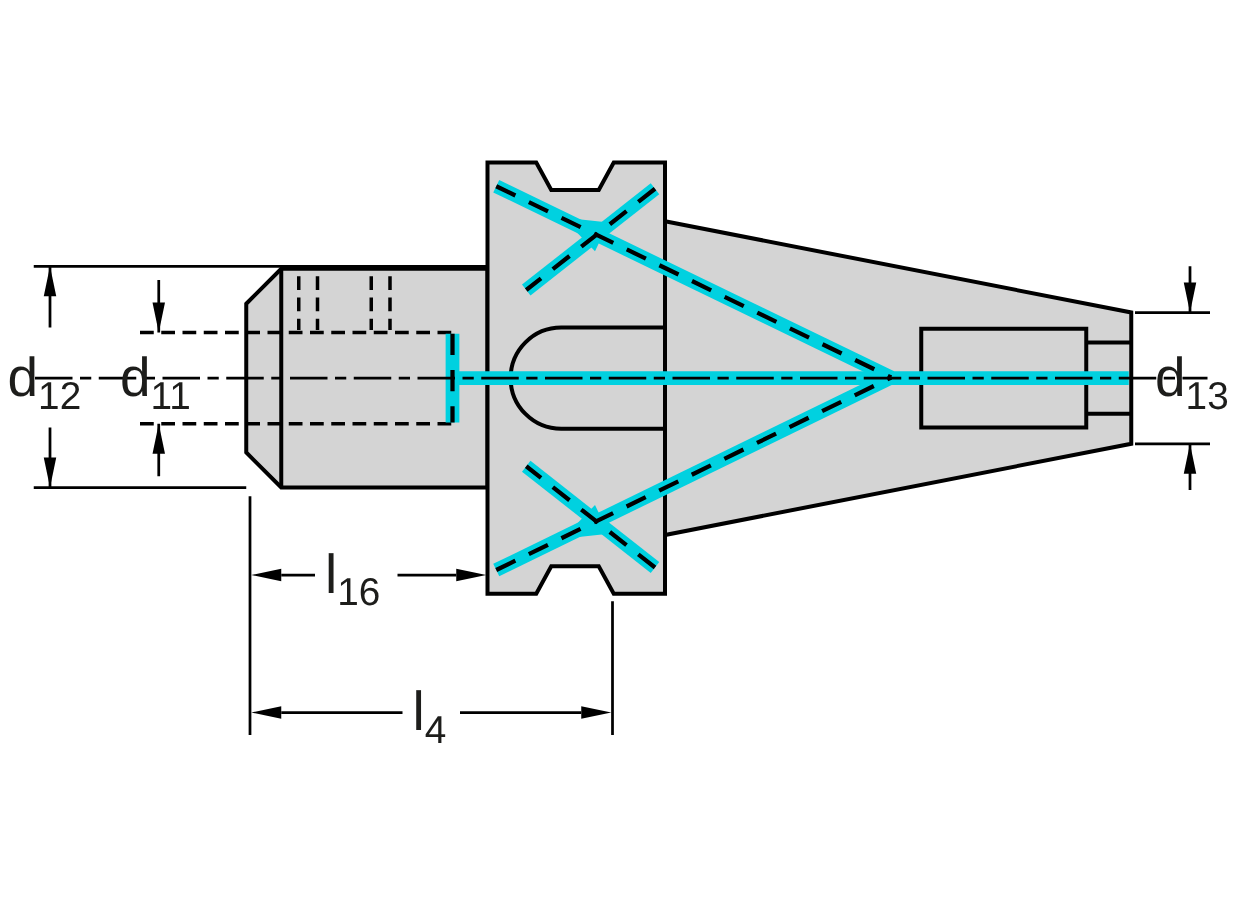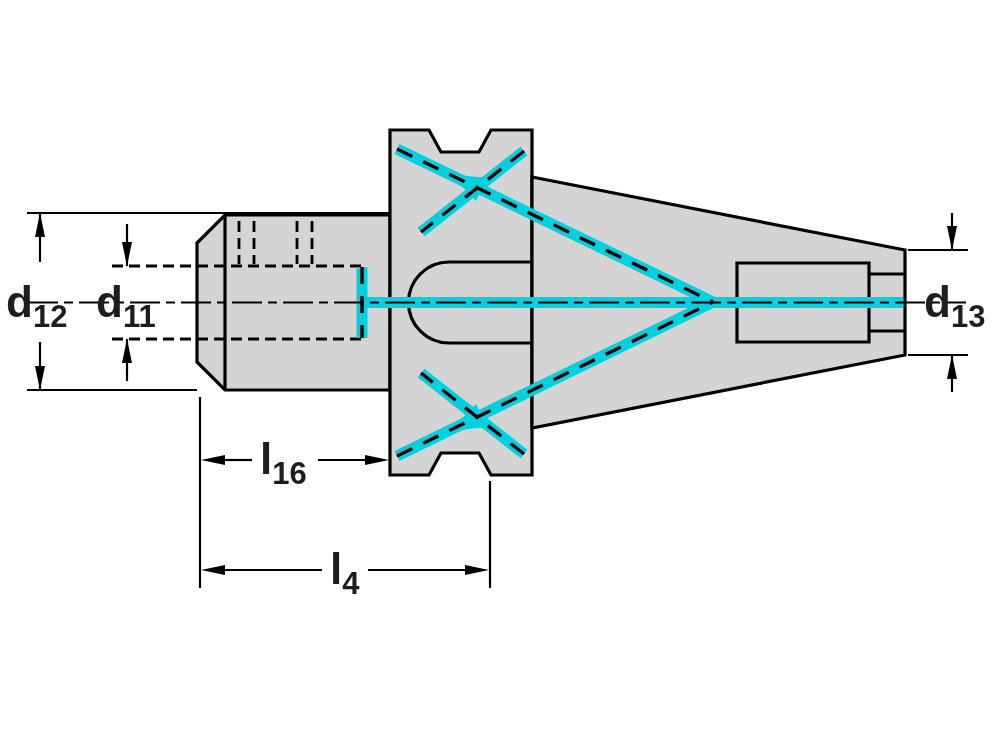--- a/index.html
+++ b/index.html
@@ -1,16 +1,16 @@
 <!DOCTYPE html>
 <html><head>
 <meta charset="utf-8">
 <style>
   html,body{margin:0;padding:0;background:#fff;}
-  .stage{width:1000px;height:736px;position:relative;overflow:hidden;font-weight:bold;}
+  .stage{width:1000px;height:736px;position:relative;overflow:hidden;}
   svg{display:block;}
   .part{stroke:#000;stroke-width:3.2;stroke-linejoin:miter;}
   .edge{stroke:#000;stroke-width:3.2;fill:none;}
   .hidden-line line{stroke:#000;stroke-width:2.8;stroke-dasharray:11 6;fill:none;}
   .centerline{stroke:#000;stroke-width:2.2;stroke-dasharray:30 6 9 6;fill:none;}
   .coolant-thick{stroke-width:11;fill:none;stroke-linecap:butt;}
   .coolant-dash{stroke:#000;stroke-width:3.4;stroke-dasharray:17 12;fill:none;}
   .dimline{stroke:#000;stroke-width:2.2;fill:none;}
   .extline{stroke:#000;stroke-width:2.2;fill:none;}
   .arrow{fill:#000;stroke:none;}

